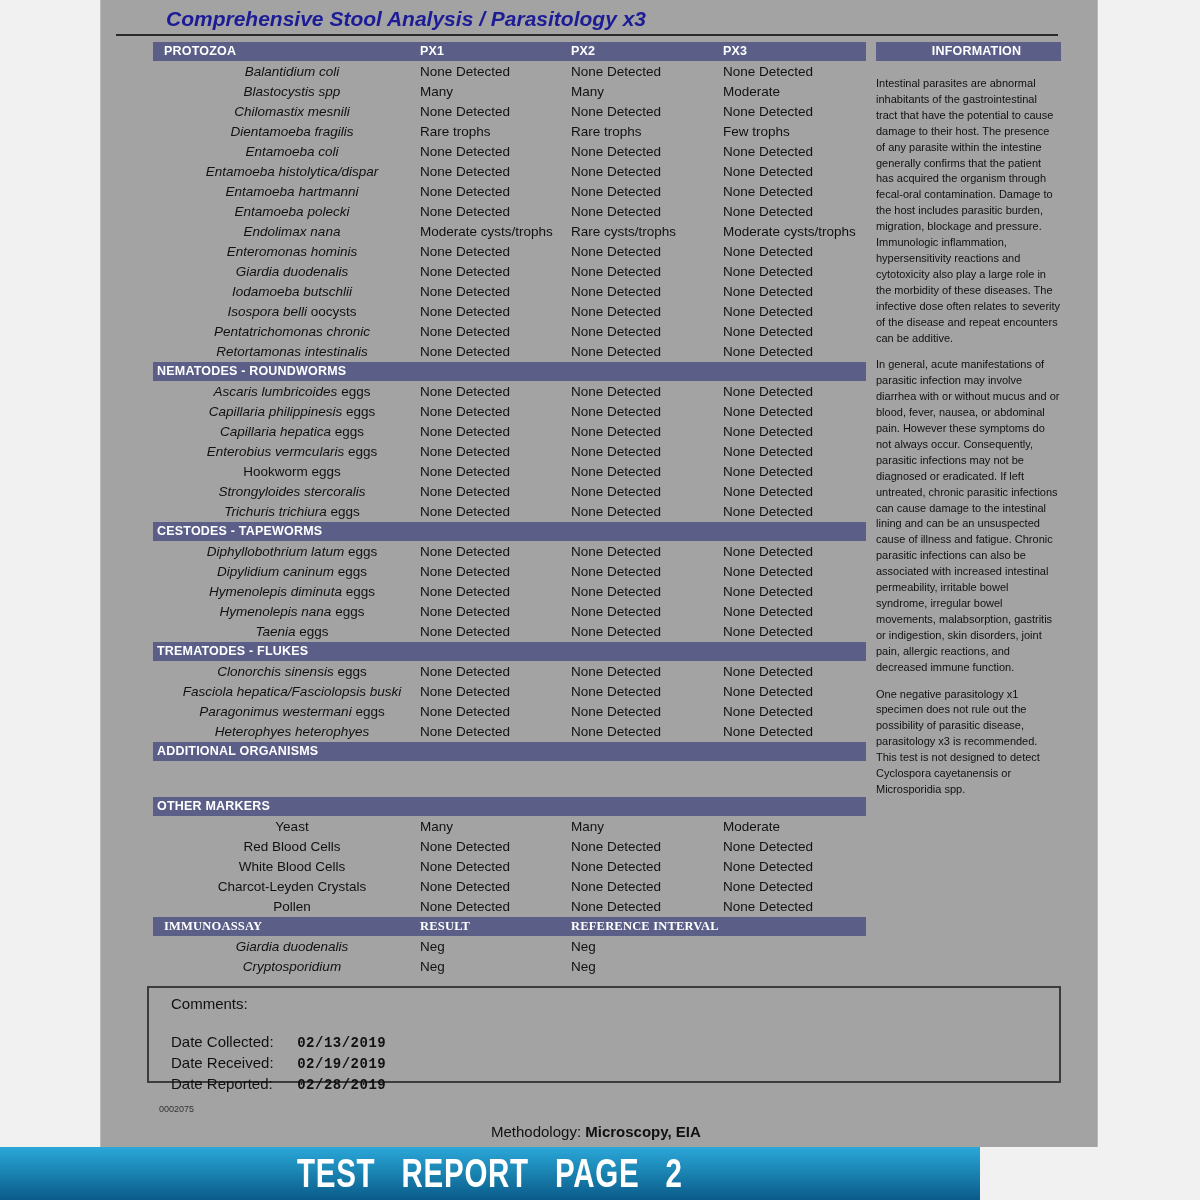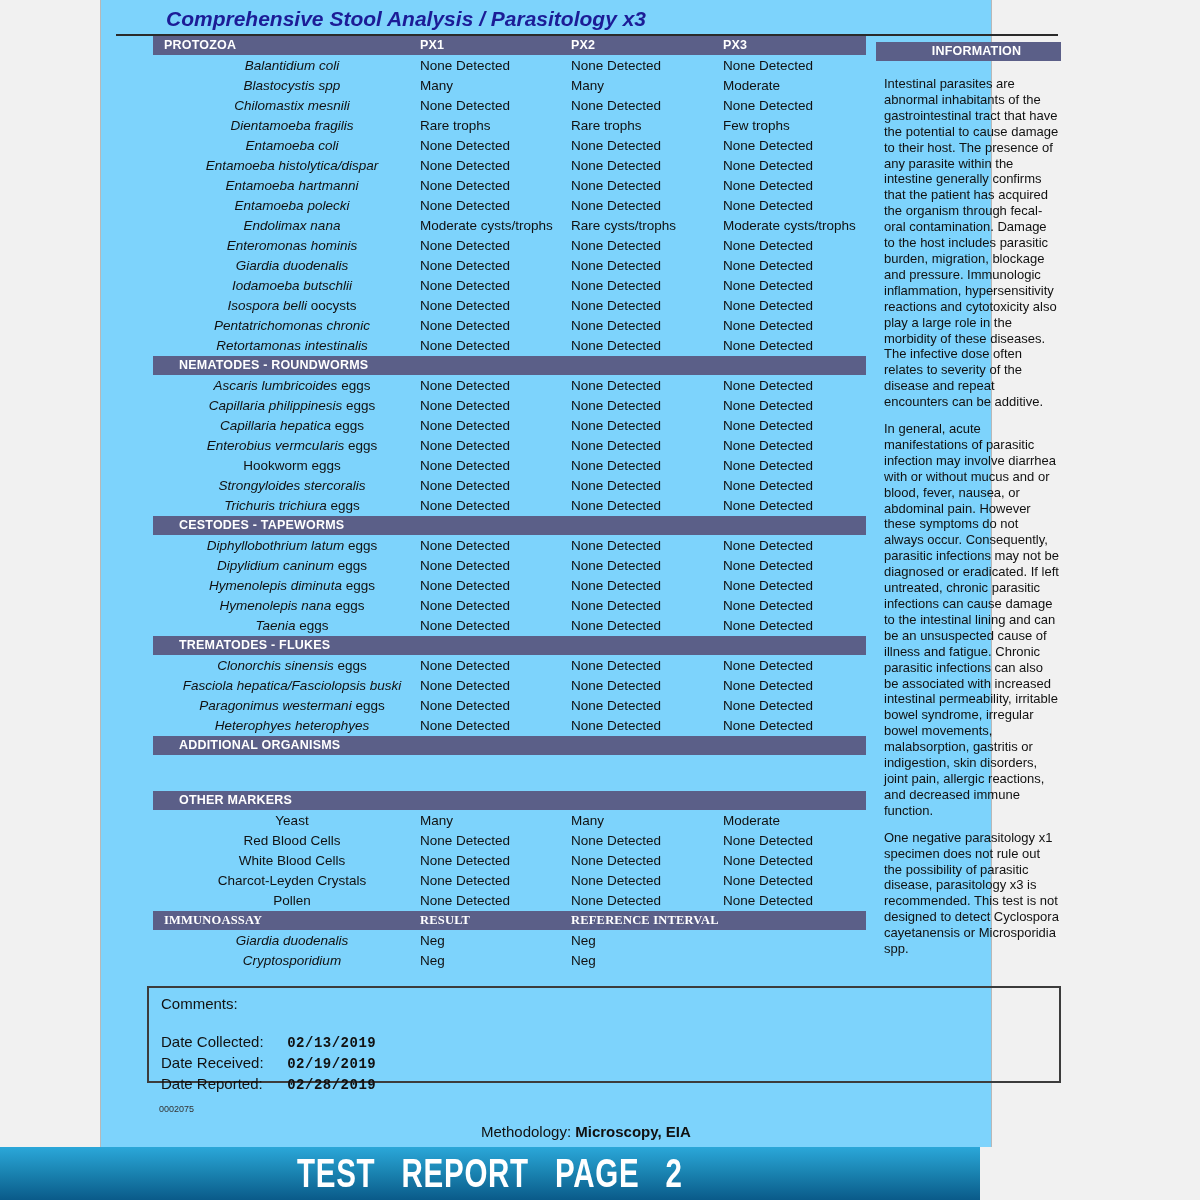--- a/index.html
+++ b/index.html
@@ -4,59 +4,59 @@
 <style>
   html,body{margin:0;padding:0;}
   body{
     width:1200px;height:1200px;position:relative;
     background:#f1f1f1;
     font-family:"Liberation Sans", sans-serif;
     color:#111;
     overflow:hidden;
   }
   .page{
-    position:absolute;left:100px;top:0;width:892px;height:1147px;
-    background:#7dd3fc;
+    position:absolute;left:100px;top:0;width:998px;height:1147px;
+    background:#a3a3a3;
     border-left:1px solid #b8b8b8;border-right:1px solid #b8b8b8;
     box-sizing:border-box;
   }
   .title{
     position:absolute;left:65px;top:7px;
     font-size:21px;font-weight:bold;font-style:italic;
     color:#1c1c96;white-space:nowrap;
   }
   .title-rule{
     position:absolute;left:15px;top:34px;width:942px;height:2px;background:#2a2a2a;
   }
-  .results-table{position:absolute;left:52px;top:36px;width:713px;}
+  .results-table{position:absolute;left:52px;top:42px;width:713px;}
   .bar{
     background:#5b5f88;color:#ffffff;font-weight:bold;font-size:12.5px;
-    height:19px;line-height:19px;padding-left:26px;margin-bottom:1px;
+    height:19px;line-height:19px;padding-left:4px;margin-bottom:1px;
     letter-spacing:0.2px;
   }
   .bar.grid{display:grid;grid-template-columns:256px 151px 152px 1fr;padding-left:0;}
   .bar.grid span{padding-left:11px;}
   .row{
     display:grid;grid-template-columns:267px 151px 152px 1fr;
     height:20px;line-height:20px;font-size:13.5px;white-space:nowrap;
   }
   .row .name{padding-left:11px;text-align:center;}
   .row .name .it{font-style:italic;}
   .imm-bar{display:grid;grid-template-columns:256px 151px 1fr;padding-left:0;font-family:Liberation Serif, serif;}
   .imm-bar span{padding-left:11px;}
   .imm-row{grid-template-columns:267px 151px 1fr;}
   .info-col{position:absolute;left:775px;top:42px;width:185px;}
   .info-col .bar{text-align:center;padding-left:16px;margin-bottom:15px;}
   .info-col p{
-    margin:0 0 11px 8px;font-size:13px;line-height:15.9px;color:#111;
+    margin:0 0 11px 0;font-size:11px;line-height:15.9px;color:#111;
   }
   .comments-box{
     position:absolute;left:46px;top:986px;width:914px;height:97px;
     border:2px solid #3c3c3c;box-sizing:border-box;
-    padding:5px 0 0 12px;font-size:15px;
+    padding:5px 0 0 22px;font-size:15px;
   }
   .comments-label{line-height:22px;}
   .date-line{line-height:20px;position:relative;}
   .date-line .dlabel{display:inline-block;min-width:122px;}
   .date-line .dval{
     font-family:Liberation Mono, monospace;font-weight:bold;font-size:14px;
     letter-spacing:0.5px;
   }
   .dates{margin-top:17px;}
   .methodology{position:absolute;left:320px;top:0;margin-top:48px;}

